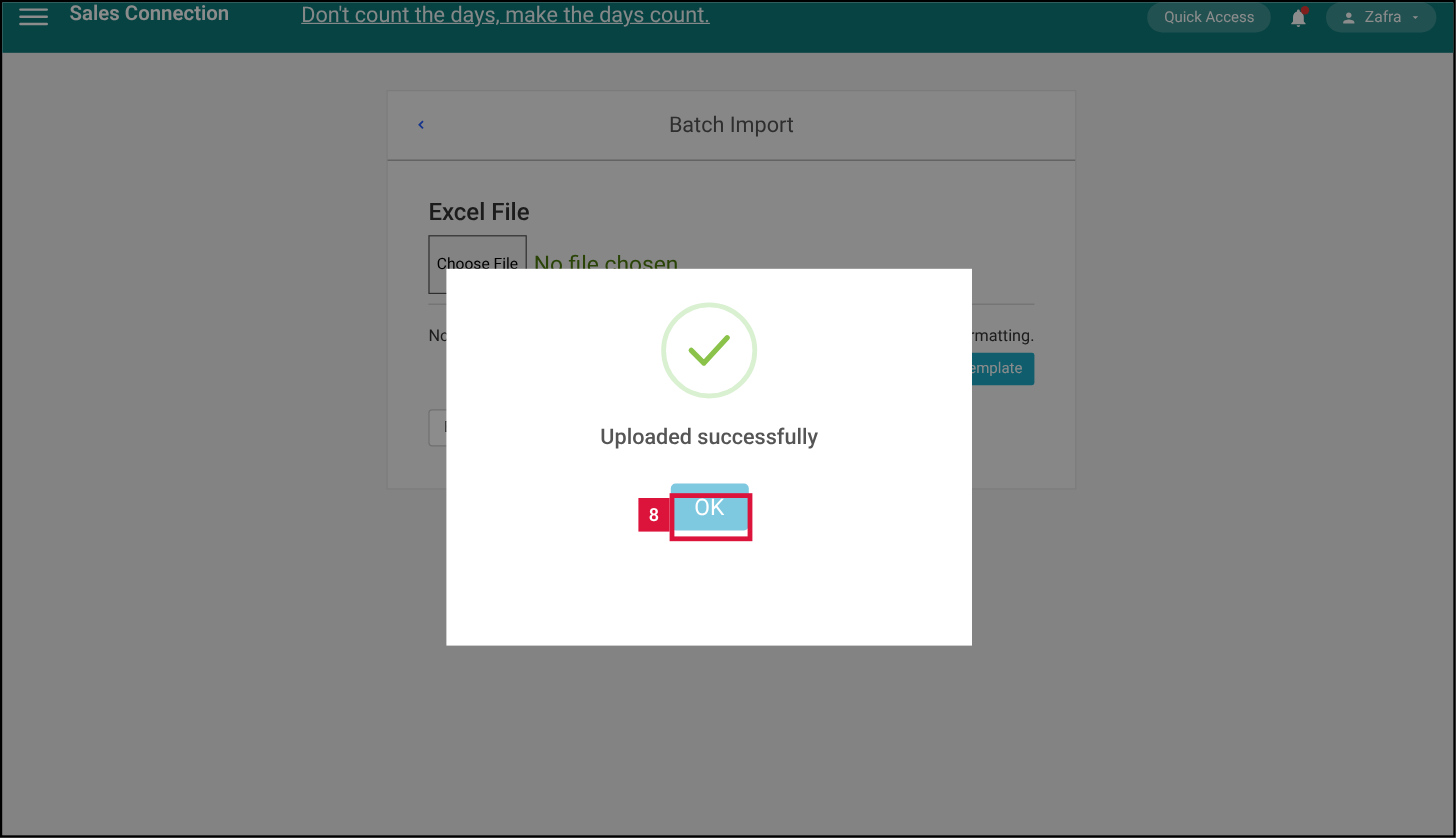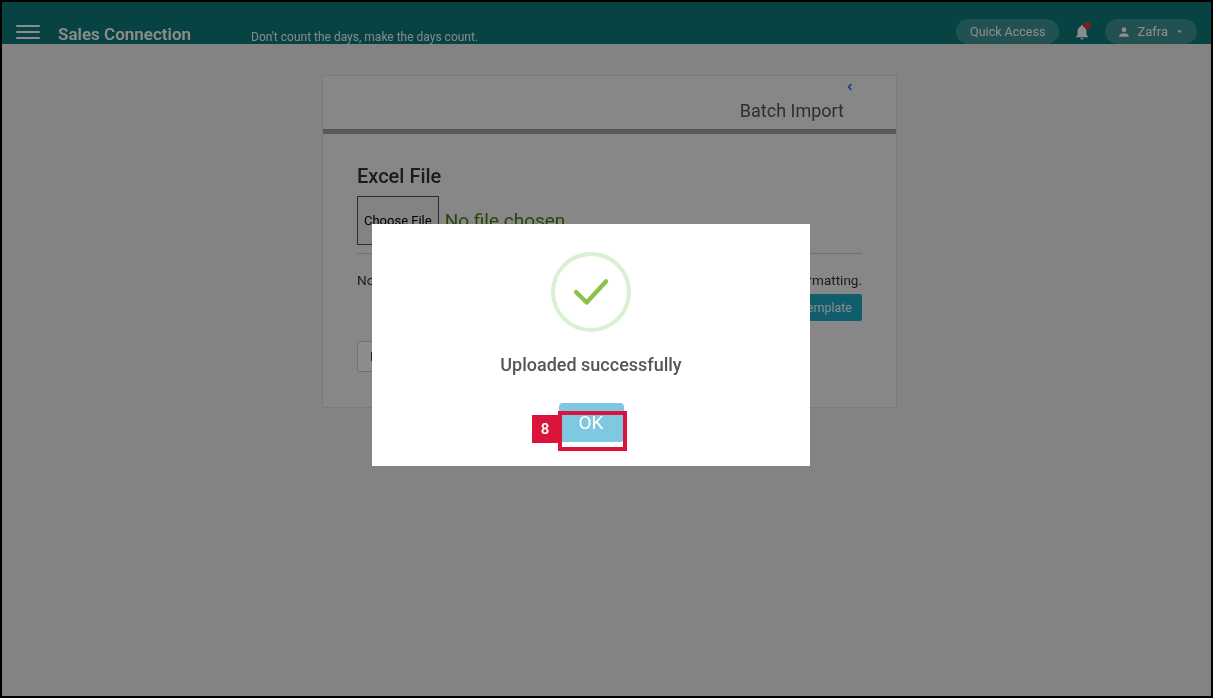--- a/index.html
+++ b/index.html
@@ -1,51 +1,51 @@
 <!DOCTYPE html>
 <html><head>
 <meta charset="utf-8">
 <style>
 * { margin: 0; padding: 0; box-sizing: border-box; font-family: -apple-system, BlinkMacSystemFont, "Segoe UI", Roboto, Helvetica, Arial, sans-serif; }
 body { width: 1213px; height: 698px; background: #000; position: relative; overflow: hidden; }
 .app-frame { position: absolute; top: 2px; left: 2px; right: 2px; bottom: 2px; background: #efefef; }
 
 
-.header { height: 42px; background: #0f7a7a; display: flex; align-items: flex-end; padding: 0 14px; color: #fff; }
+.header { height: 42px; background: #0f7a7a; display: flex; align-items: flex-start; padding: 0 14px; color: #fff; }
 .menu-btn { width: 24px; height: 24px; display: flex; flex-direction: column; justify-content: center; gap: 4px; cursor: pointer; margin-right: 18px; }
 .menu-btn span { display: block; height: 2px; background: #fff; border-radius: 1px; }
 .brand { font-size: 17px; font-weight: 600; margin-right: 60px; white-space: nowrap; }
-.tagline { font-size: 12px; opacity: 0.95; flex: 1; }
+.tagline { font-size: 18px; opacity: 0.95; flex: 1; text-decoration: underline; }
 .header-right { display: flex; align-items: center; gap: 14px; }
 .quick-access { background: rgba(255,255,255,0.2); padding: 5px 14px; border-radius: 14px; font-size: 12.5px; cursor: pointer; }
 .bell { width: 18px; height: 18px; position: relative; cursor: pointer; }
 .bell svg { fill: #fff; }
 .bell-dot { position: absolute; top: -1px; right: 0; width: 7px; height: 7px; background: #e53935; border-radius: 50%; }
 .user-chip { background: rgba(255,255,255,0.2); padding: 5px 12px; border-radius: 14px; font-size: 13px; display: flex; align-items: center; gap: 6px; cursor: pointer; }
 .user-chip svg { fill: #fff; }
 
 
 .card { position: absolute; top: 73px; left: 320px; width: 575px; height: 333px; background: #f6f6f6; border: 1px solid #e0e0e0; }
-.card-head { height: 58px; display: flex; align-items: flex-end; padding: 0 22px; border-bottom: 5px solid #a3a3a3; flex-direction: column; }
+.card-head { height: 58px; display: flex; align-items: center; padding: 0 22px; border-bottom: 1px solid #a3a3a3; }
 .back-arrow { width: 30px; color: #2962ff; font-size: 20px; cursor: pointer; }
 .card-title { flex: 1; text-align: center; font-size: 18px; color: #555; margin-right: 30px; }
 .card-body { padding: 30px 34px 20px; }
 .field-label { font-size: 20px; color: #333; font-weight: 500; margin-bottom: 8px; }
 .file-row { display: flex; align-items: center; gap: 6px; margin-bottom: 8px; }
 .choose-file { border: 1px solid #555; background: #efefef; padding: 16px 6px; font-size: 13px; cursor: pointer; }
 .file-status { font-size: 19px; color: #4d7c0f; }
 .divider { border-bottom: 1px solid #ccc; margin-bottom: 18px; }
 .note-row { display: flex; align-items: flex-start; justify-content: space-between; gap: 20px; }
 .note-text { font-size: 13.5px; color: #333; }
 .template-btn { background: #1eaac6; color: #fff; font-size: 12.5px; padding: 6px 10px; border: none; border-radius: 2px; cursor: pointer; white-space: nowrap; align-self: flex-start; margin-top: 6px; }
 .back-btn { margin-top: 20px; border: 1px solid #ccc; background: #fff; padding: 7px 12px; font-size: 13px; color: #333; border-radius: 3px; cursor: pointer; }
 
 
 .overlay { position: absolute; top: 0; left: 0; right: 0; bottom: 0; background: rgba(0,0,0,0.45); }
-.modal { position: absolute; top: 222px; left: 370px; width: 438px; height: 242px; background: #fff; padding: 28px 30px 24px; text-align: center; }
+.modal { position: absolute; top: 222px; left: 370px; width: 438px; height: 314px; background: #fff; padding: 28px 30px 24px; text-align: center; }
 .check-circle { width: 80px; height: 80px; border: 4px solid #d9f0d1; border-radius: 50%; margin: 0 auto 22px; display: flex; align-items: center; justify-content: center; }
 .check-circle svg { width: 44px; height: 36px; stroke: #8bc34a; stroke-width: 5; fill: none; stroke-linecap: round; stroke-linejoin: round; }
 .modal-msg { font-size: 18px; color: #555; font-weight: 500; margin-bottom: 28px; }
 .ok-btn { background: #7ec8e0; color: #fff; border: none; padding: 8px 20px; font-size: 19px; border-radius: 4px; cursor: pointer; }
 
 
 .annotation { position: absolute; border: 4px solid #dc143c; pointer-events: none; }
 .annot-num { position: absolute; background: #dc143c; color: #fff; font-size: 15px; font-weight: 600; width: 26px; height: 28px; display: flex; align-items: center; justify-content: center; }
 </style>
 </head>

